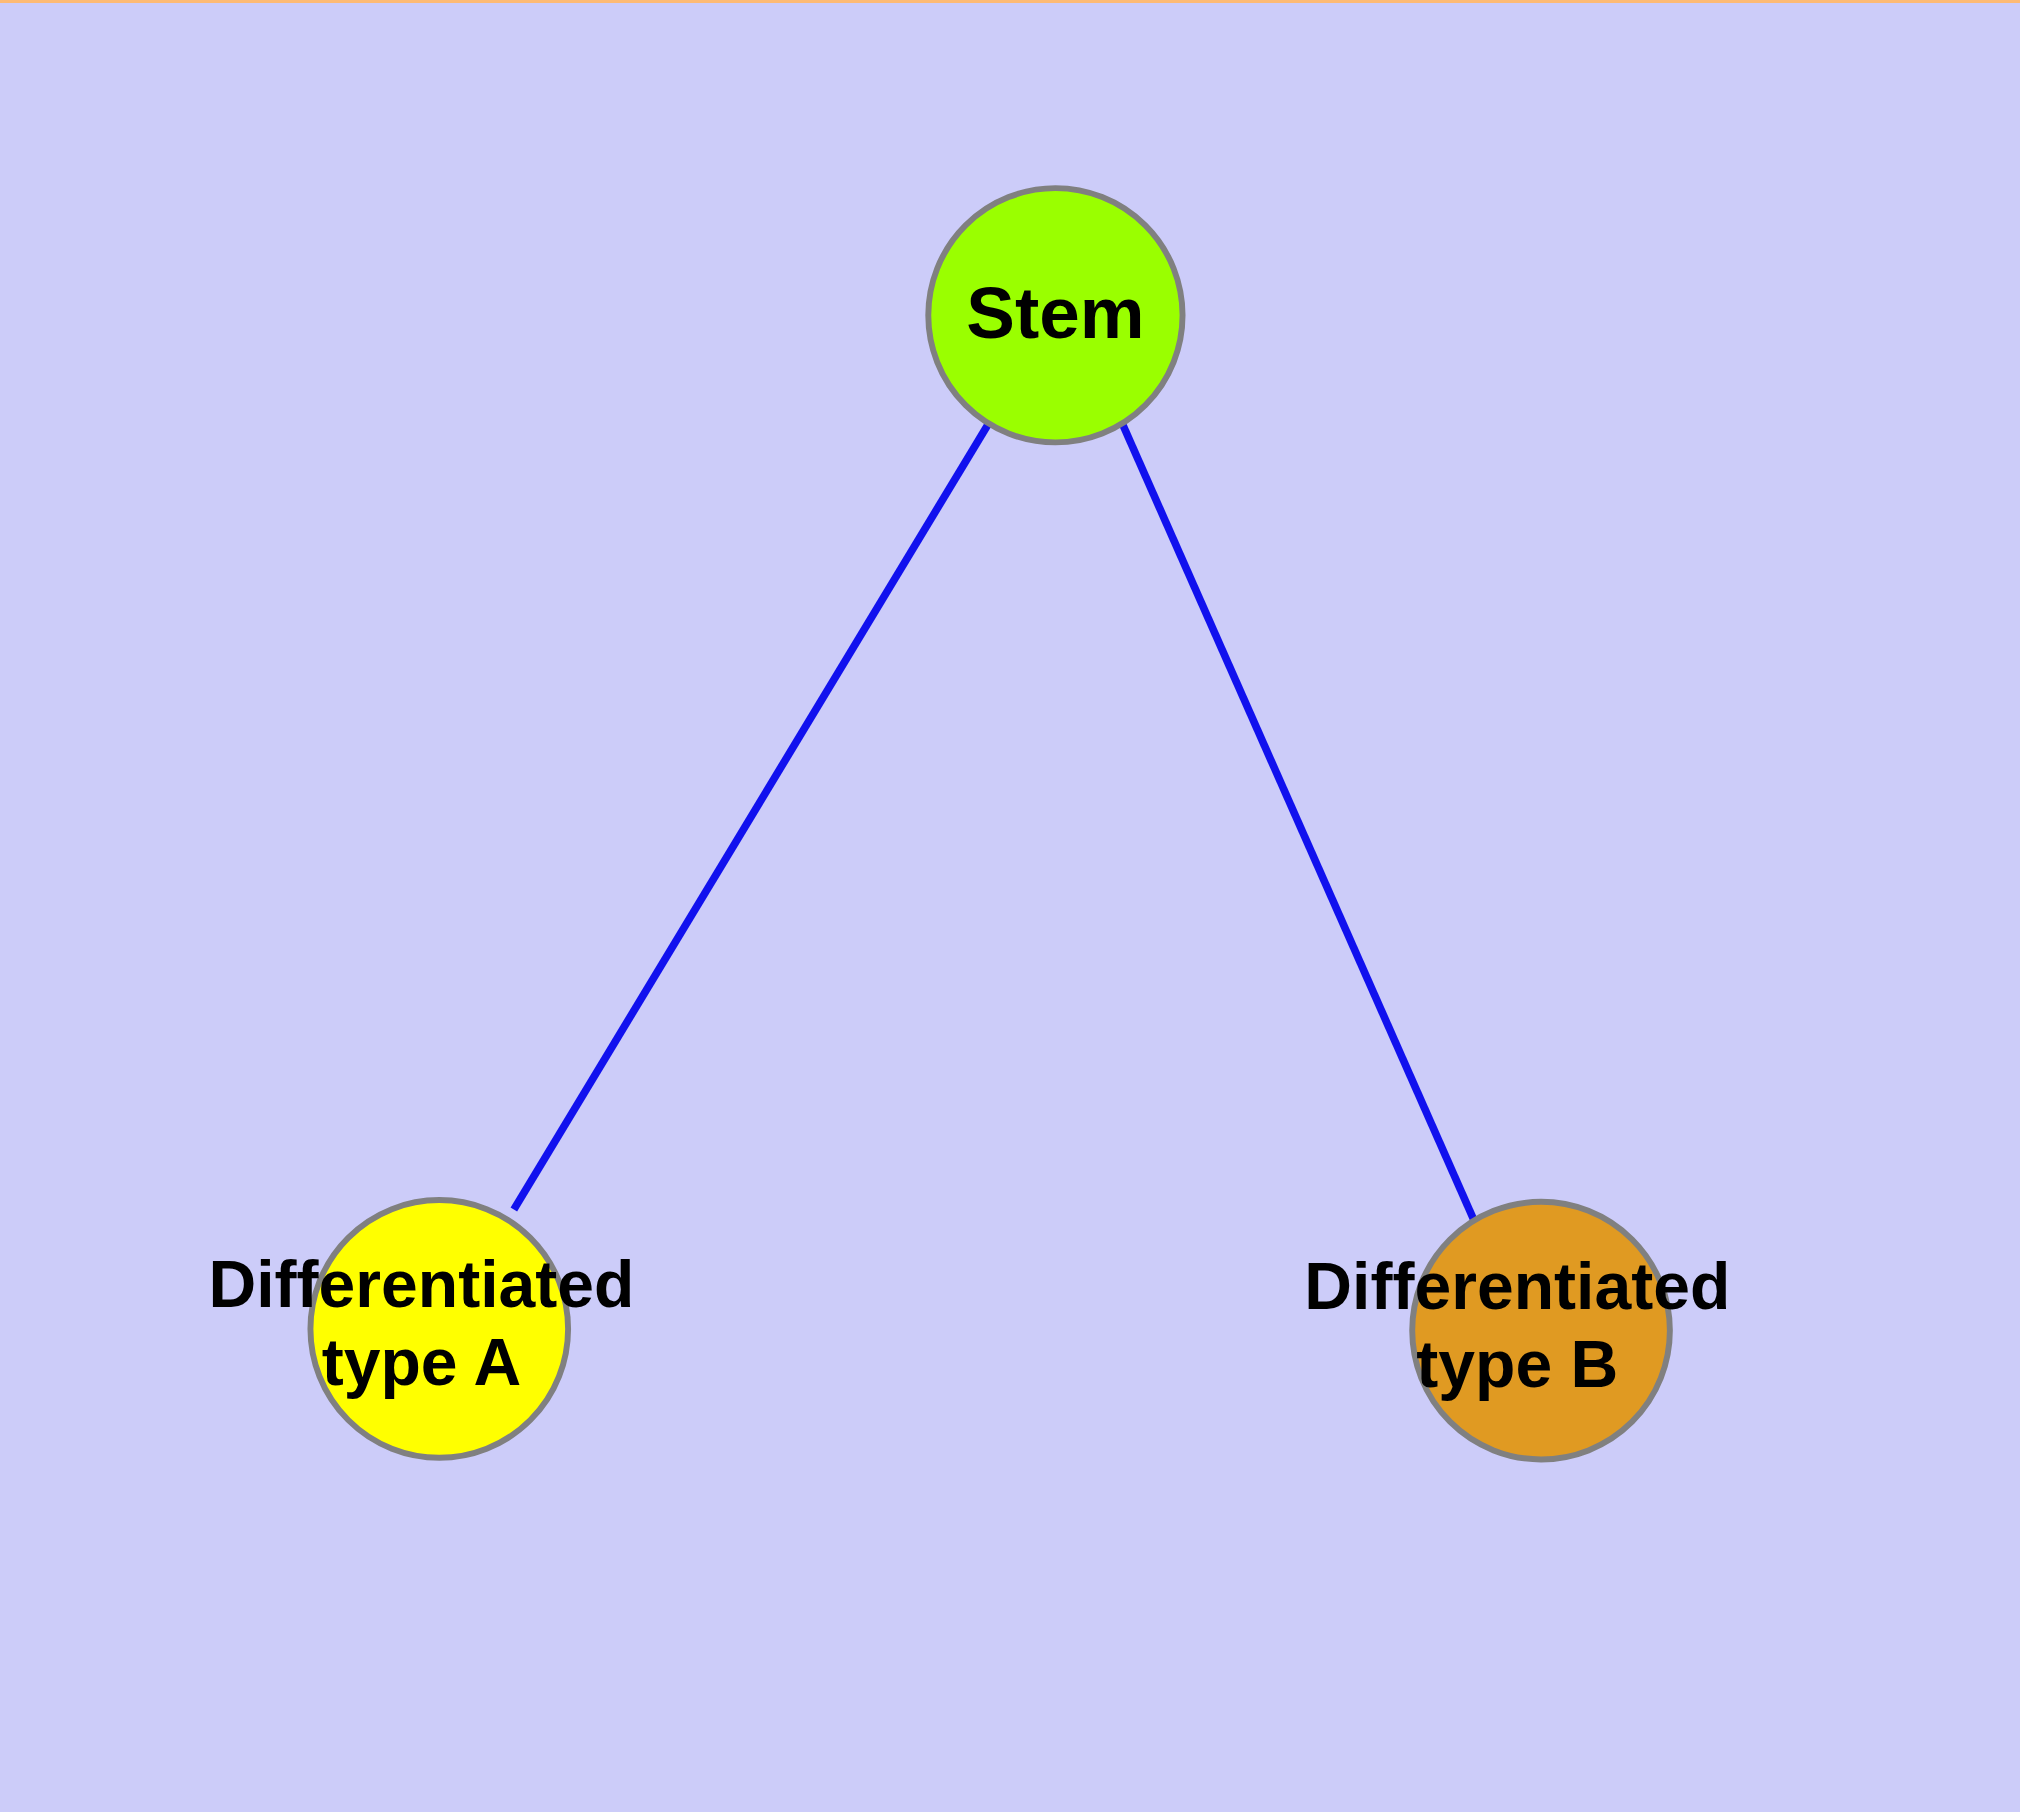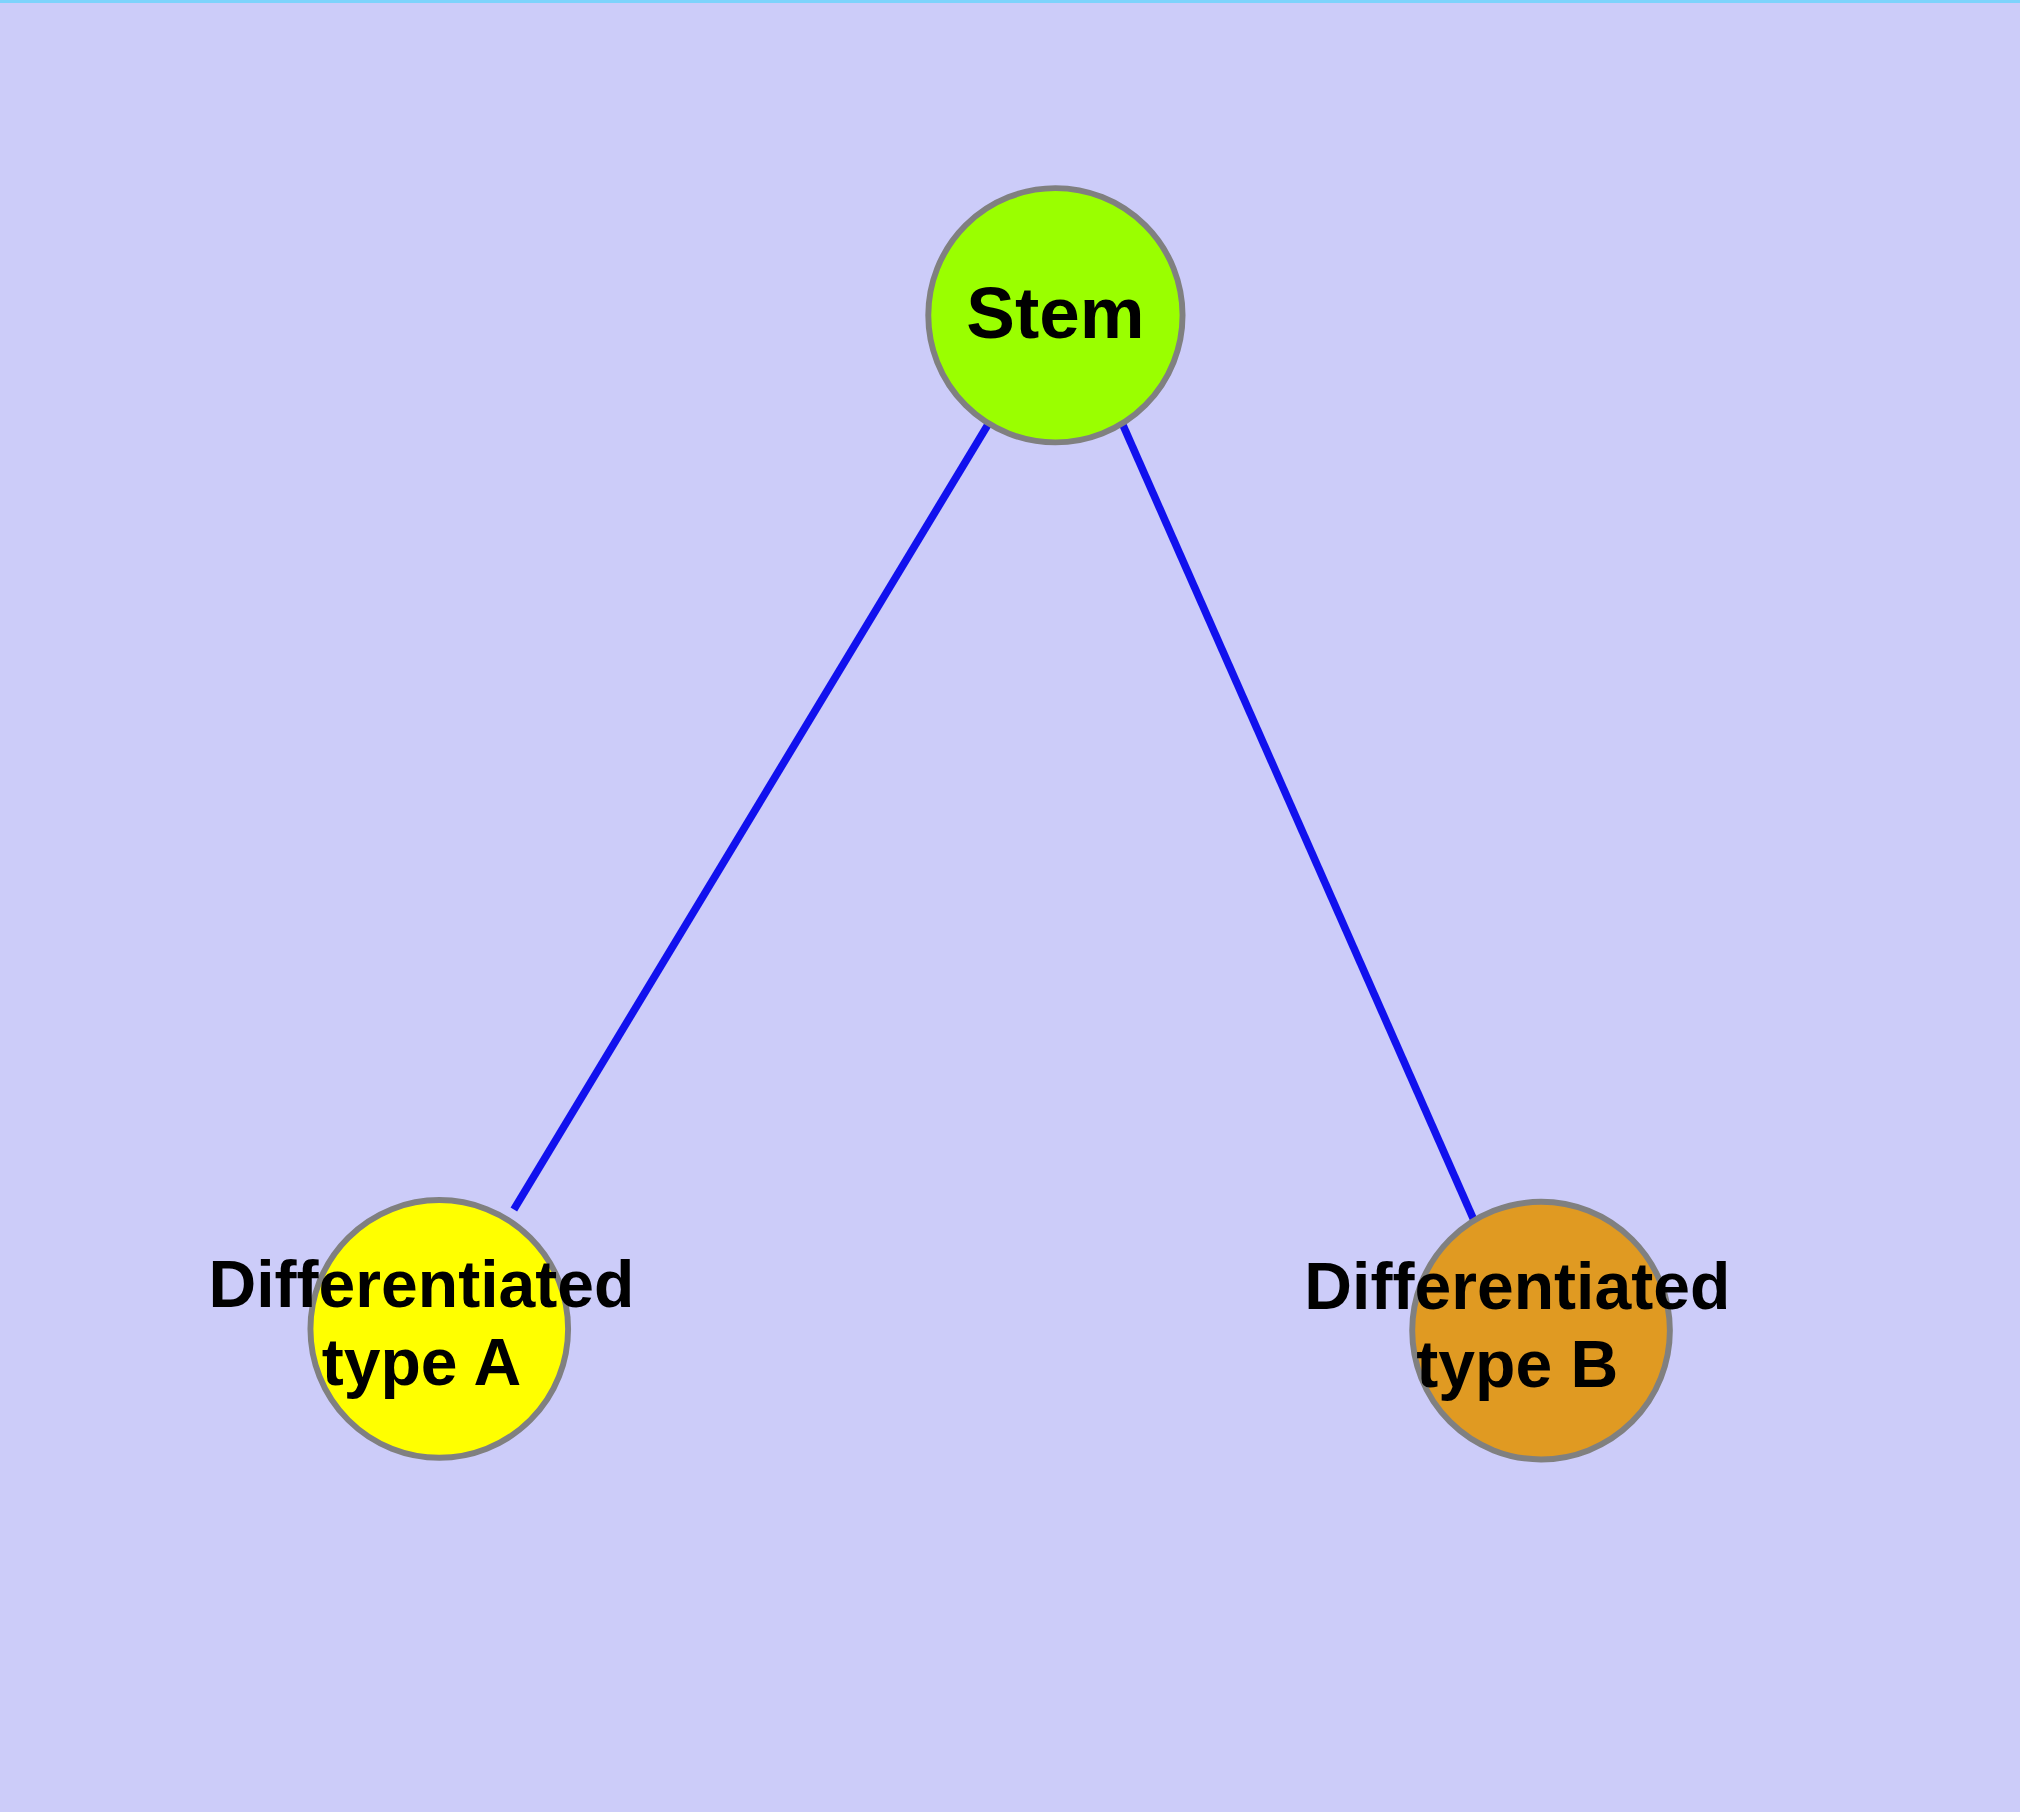--- a/index.html
+++ b/index.html
@@ -8,21 +8,21 @@
     padding: 0;
     background: #ffffff;
   }
   body {
     font-family: "Liberation Sans", sans-serif;
   }
   #canvas {
     position: relative;
     width: 2021px;
     height: 1812px;
-    background: #7dd3fc;
+    background: #fdba74;
     overflow: hidden;
   }
   #plot-background {
     position: absolute;
     left: 0;
     top: 3.4px;
     width: 2021px;
     height: 1809px;
     background: #ccccf9;
   }

